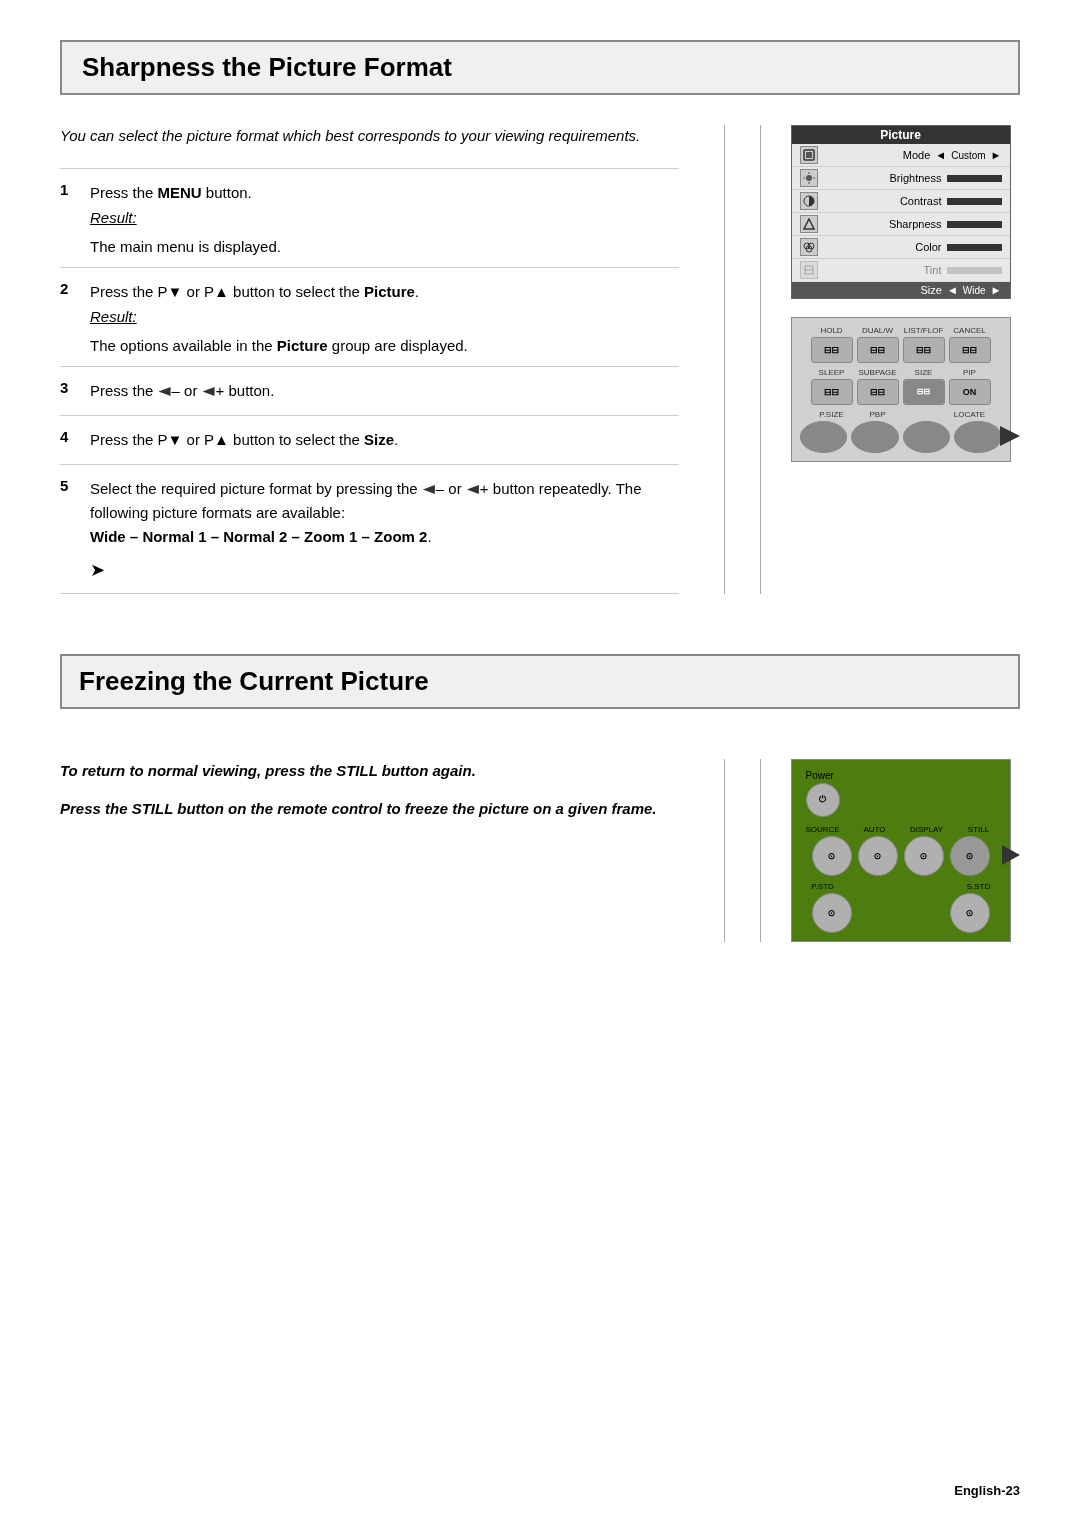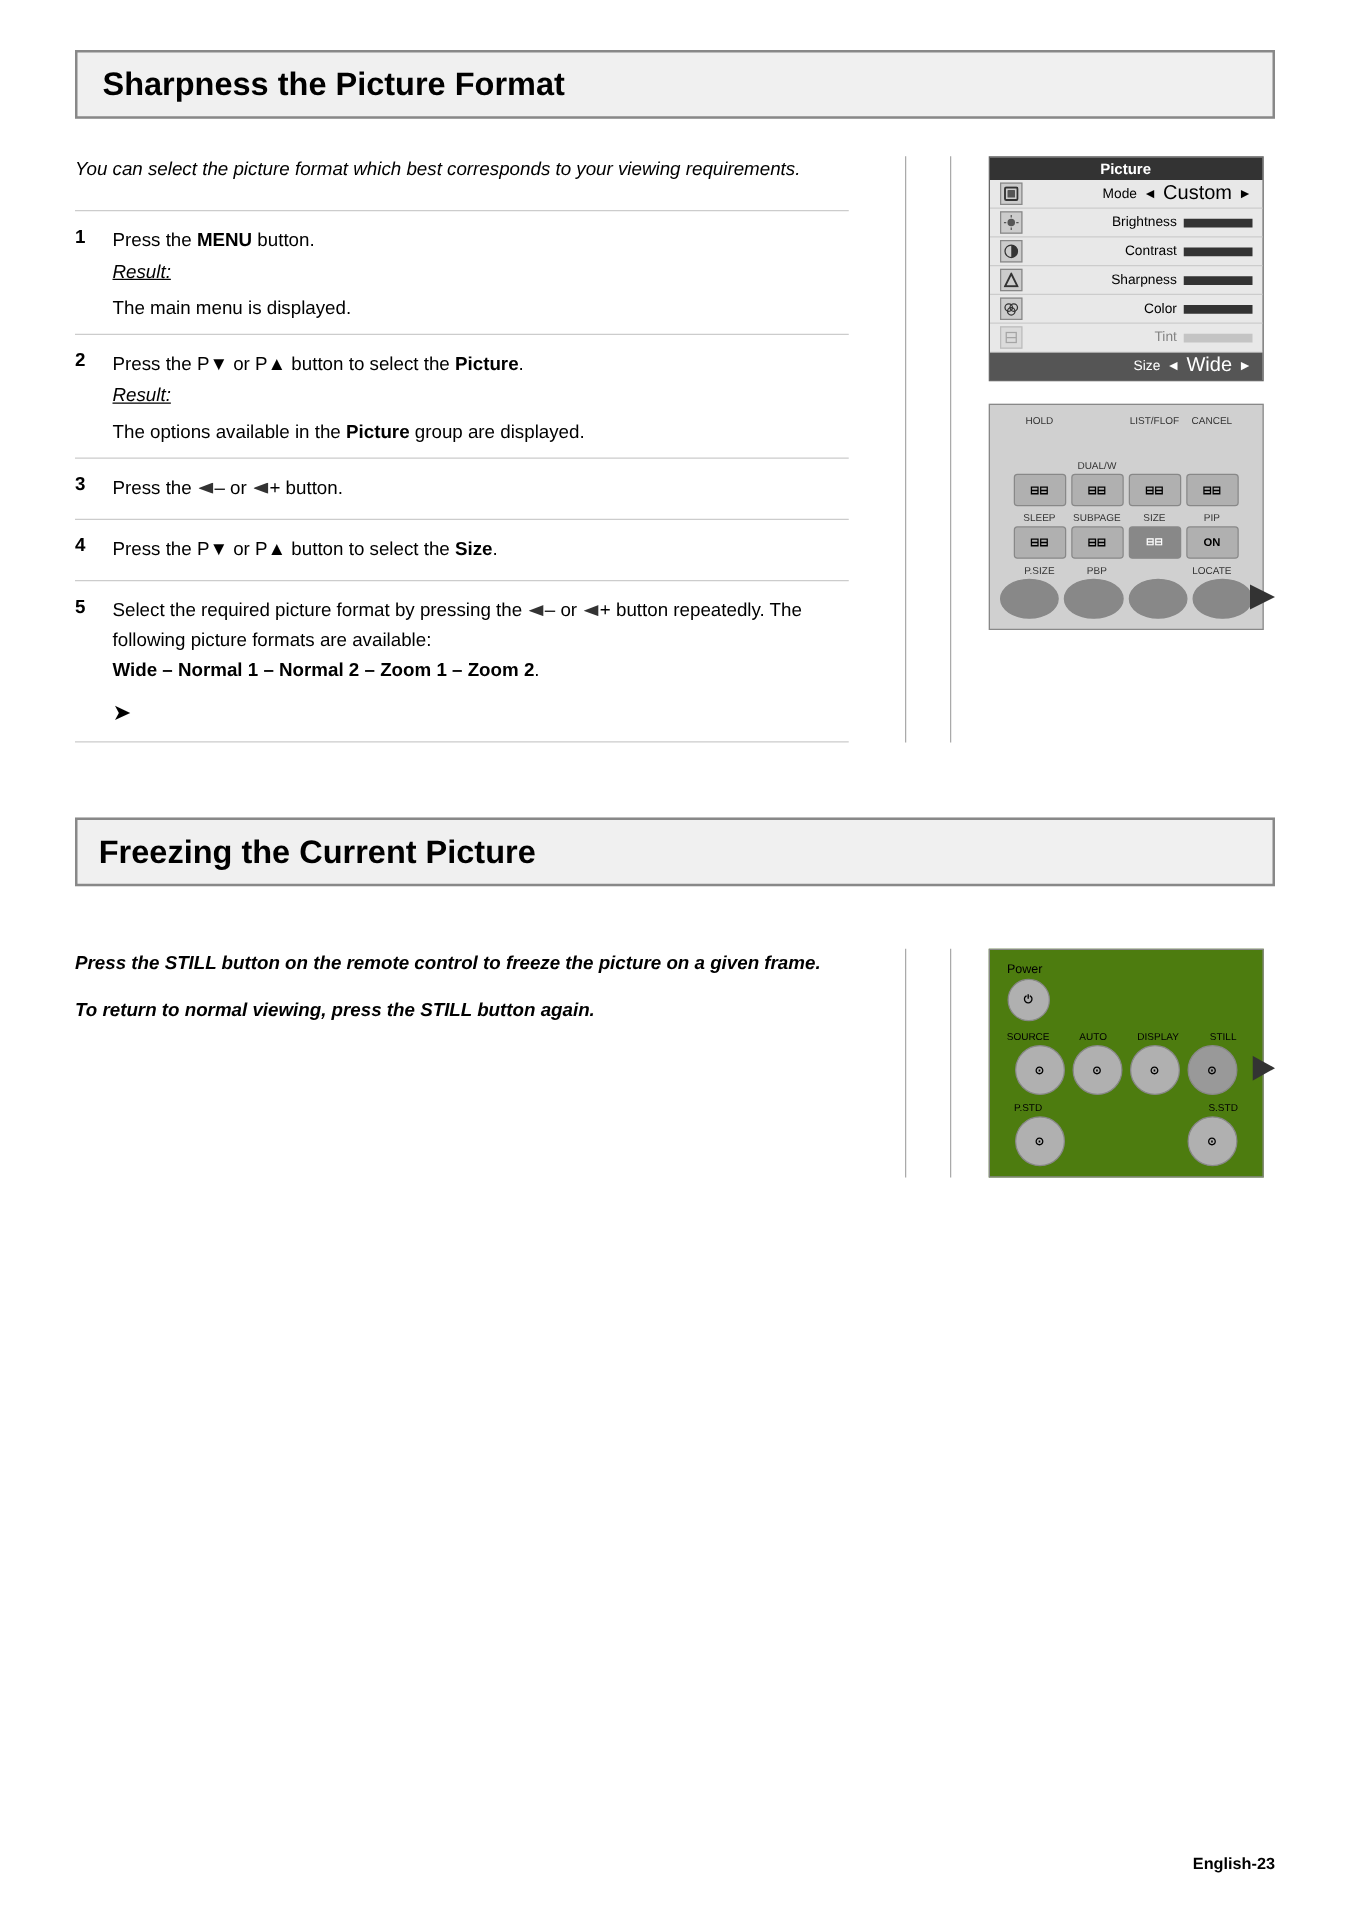--- a/index.html
+++ b/index.html
@@ -161,21 +161,21 @@
     }
     .picture-menu-bar {
       width: 50px;
       height: 8px;
       background: #333;
     }
     .picture-menu-arrow {
       font-size: 11px;
     }
     .picture-menu-value {
-      font-size: 16px;
+      font-size: 10px;
     }
 
     
     .remote-top {
       border: 1.5px solid #888;
       background: #d0d0d0;
       width: 220px;
       padding: 8px;
       font-size: 11px;
     }
@@ -444,21 +444,21 @@
           <span class="picture-menu-value" style="color:#fff;">Wide</span>
           <span class="picture-menu-arrow">►</span>
         </div>
       </div>
 
       <div class="remote-wrapper">
         <div class="remote-top">
 
           <div class="remote-label-row">
             <span class="remote-label" style="font-size:8px;">HOLD</span>
-            <span class="remote-label" style="font-size:8px;margin-top:36px;">DUAL/W</span>
+            <span class="remote-label" style="font-size:8px;">DUAL/W</span>
             <span class="remote-label" style="font-size:8px;">LIST/FLOF</span>
             <span class="remote-label" style="font-size:8px;">CANCEL</span>
           </div>
 
           <div class="remote-row">
             <button class="remote-btn" style="font-size:9px;">⊟⊟</button>
             <button class="remote-btn" style="font-size:9px;">⊟⊟</button>
             <button class="remote-btn" style="font-size:9px;">⊟⊟</button>
             <button class="remote-btn" style="font-size:9px;">⊟⊟</button>
           </div>
@@ -503,24 +503,24 @@
   </div>
 
   <div class="section-header" style="margin-top:20px;padding-left:17px;">
     <h1>Freezing the Current Picture</h1>
   </div>
 
   <div class="section-body" style="margin-top:20px;">
 
     <div class="section-left">
       <p class="freeze-intro">
-        <span>Press the STILL button on the remote control to freeze the picture on a given frame.</span>
+        <span>To return to normal viewing, press the STILL button again.</span>
       </p>
       <p class="freeze-intro">
-        <span>To return to normal viewing, press the STILL button again.</span>
+        <span>Press the STILL button on the remote control to freeze the picture on a given frame.</span>
       </p>
     </div>
 
     <div style="border-left:1px solid #aaa; margin:0 5px;"></div>
 
     <div class="section-right right-line">
 
       <div class="remote-freeze">
 
         <div style="display:flex;flex-direction:column;align-items:flex-start;margin-bottom:8px;padding-left:6px;">

